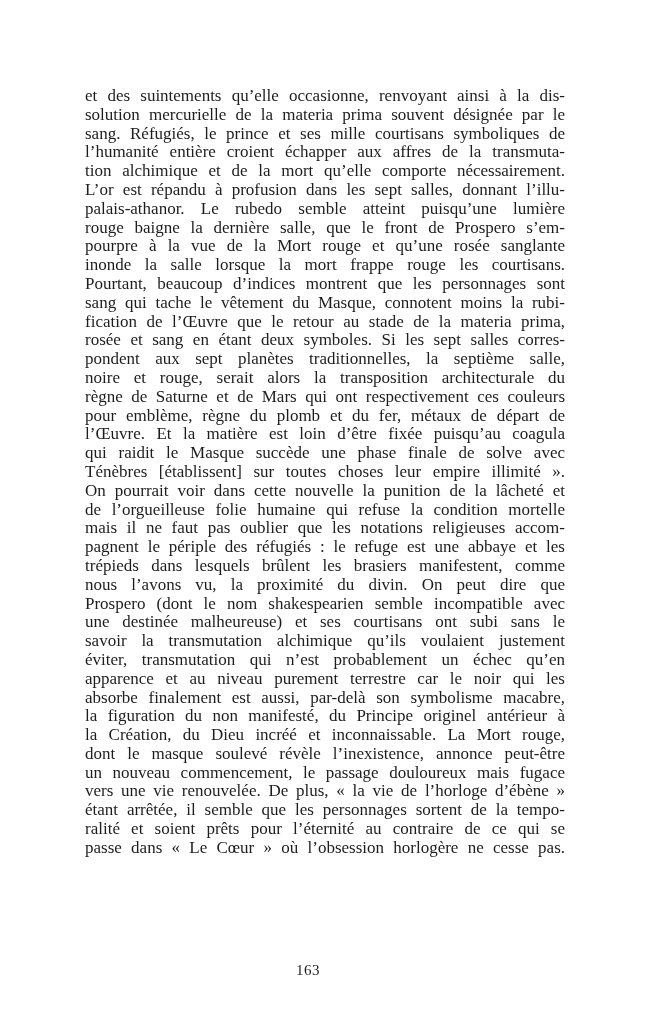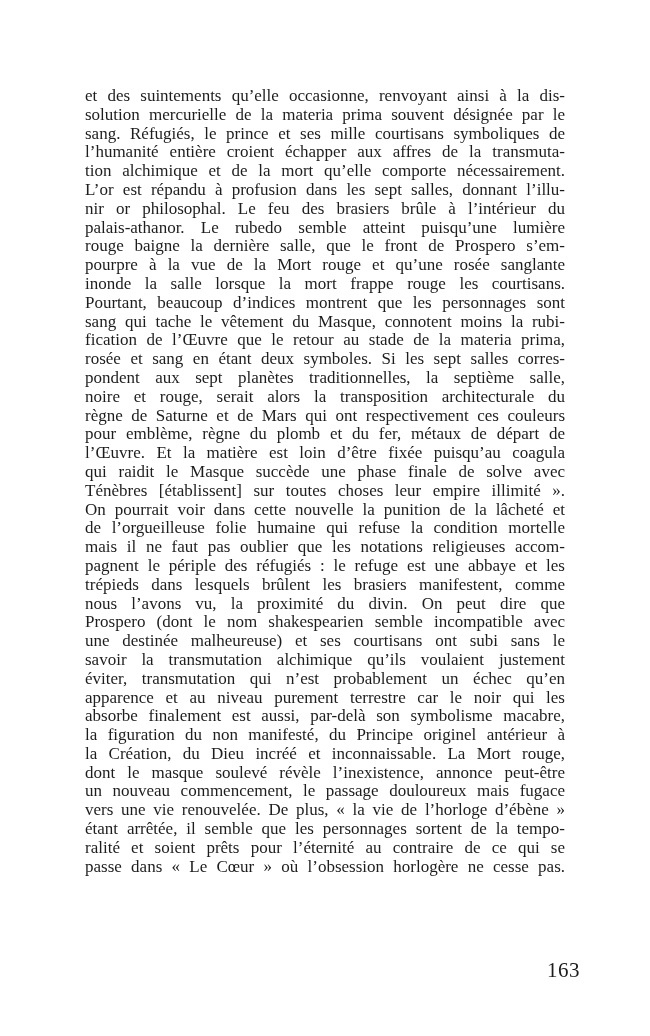--- a/index.html
+++ b/index.html
@@ -32,42 +32,41 @@
     line-height: 18.8px;
     height: 18.8px;
     text-align: justify;
     text-align-last: justify;
     white-space: normal;
     overflow: hidden;
     color: var(--ink);
   }
   .folio {
     position: absolute;
-    left: 100px;
+    left: 68px;
     top: 960px;
     width: 480px;
-    text-align: right;
-    font-size: 21px;
+    text-align: center;
+    font-size: 15px;
     line-height: 20px;
     color: var(--ink);
     letter-spacing: 0.5px;
   }
 </style>
 </head>
 <body>
 
 <div class="page">
   <div class="text-block">
       <div class="line">et des suintements qu’elle occasionne, renvoyant ainsi à la dis-</div>
       <div class="line">solution mercurielle de la materia prima souvent désignée par le</div>
       <div class="line">sang. Réfugiés, le prince et ses mille courtisans symboliques de</div>
       <div class="line">l’humanité entière croient échapper aux affres de la transmuta-</div>
       <div class="line">tion alchimique et de la mort qu’elle comporte nécessairement.</div>
       <div class="line">L’or est répandu à profusion dans les sept salles, donnant l’illu-</div>
-      <div class="line">nir or philosophal. Le feu des brasiers brûle à l’intérieur du</div>
       <div class="line">palais-athanor. Le rubedo semble atteint puisqu’une lumière</div>
       <div class="line">rouge baigne la dernière salle, que le front de Prospero s’em-</div>
       <div class="line">pourpre à la vue de la Mort rouge et qu’une rosée sanglante</div>
       <div class="line">inonde la salle lorsque la mort frappe rouge les courtisans.</div>
       <div class="line">Pourtant, beaucoup d’indices montrent que les personnages sont</div>
       <div class="line">sang qui tache le vêtement du Masque, connotent moins la rubi-</div>
       <div class="line">fication de l’Œuvre que le retour au stade de la materia prima,</div>
       <div class="line">rosée et sang en étant deux symboles. Si les sept salles corres-</div>
       <div class="line">pondent aux sept planètes traditionnelles, la septième salle,</div>
       <div class="line">noire et rouge, serait alors la transposition architecturale du</div>

